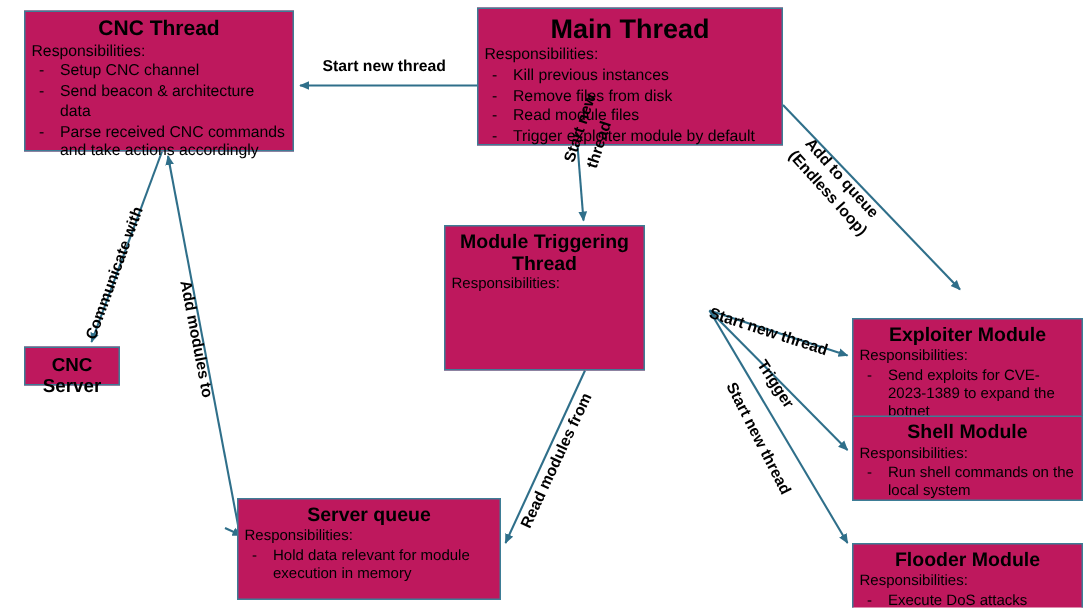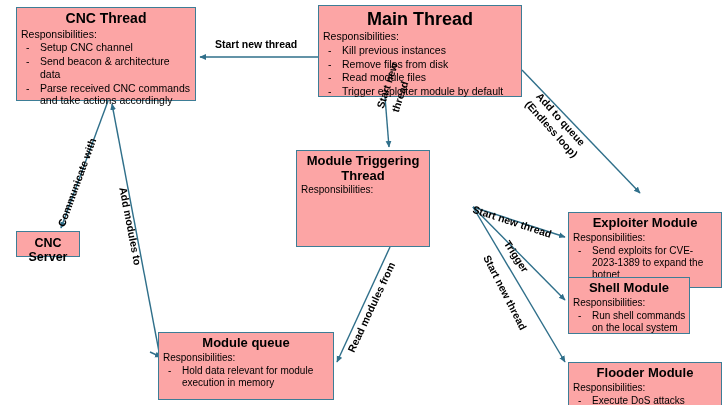--- a/index.html
+++ b/index.html
@@ -10,21 +10,21 @@
     overflow:hidden;
     position:relative;
   }
   #diagram{
     position:absolute;left:0;top:0;width:728px;height:405px;
   }
   .box{
     position:absolute;
     box-sizing:border-box;
     border:1.5px solid #3d7d96;
-    background:#fca5a5;
+    background:#be185d;
     z-index:3;
   }
   .box-title{
     text-align:center;
     font-weight:bold;
     color:#000;
     line-height:1.12;
     margin:3px 2px 1px 2px;
   }
   .resp-label{
@@ -71,21 +71,21 @@
   #box-module-queue{left:158px;top:332px;width:176px;height:68px;}
   #box-module-queue .box-title{font-size:13px;}
   #box-module-queue .resp-label{font-size:10px;}
   #box-module-queue ul.resp li{font-size:10px;}
 
   #box-exploiter{left:568px;top:212px;width:154px;height:76px;}
   #box-exploiter .box-title{font-size:13px;}
   #box-exploiter .resp-label{font-size:10px;}
   #box-exploiter ul.resp li{font-size:10px;}
 
-  #box-shell{left:568px;top:277px;width:122px;height:57px;}
+  #box-shell{left:568px;top:277px;width:154px;height:57px;}
   #box-shell .box-title{font-size:13px;}
   #box-shell .resp-label{font-size:10px;}
   #box-shell ul.resp li{font-size:10px;}
 
   #box-flooder{left:568px;top:362px;width:154px;height:57px;}
   #box-flooder .box-title{font-size:13px;}
   #box-flooder .resp-label{font-size:10px;}
   #box-flooder ul.resp li{font-size:10px;}
 
   .edge-label{
@@ -172,21 +172,21 @@
 <div class="box" id="box-module-triggering">
   <div class="box-title">Module Triggering Thread</div>
   <div class="resp-label">Responsibilities:</div>
 </div>
 
 <div class="box" id="box-cnc-server">
   <div class="box-title">CNC Server</div>
 </div>
 
 <div class="box" id="box-module-queue">
-  <div class="box-title">Module queue</div>
+  <div class="box-title">Server queue</div>
   <div class="resp-label">Responsibilities:</div>
   <ul class="resp">
     <li>Hold data relevant for module execution in memory</li>
   </ul>
 </div>
 
 <div class="box" id="box-exploiter">
   <div class="box-title">Exploiter Module</div>
   <div class="resp-label">Responsibilities:</div>
   <ul class="resp">

